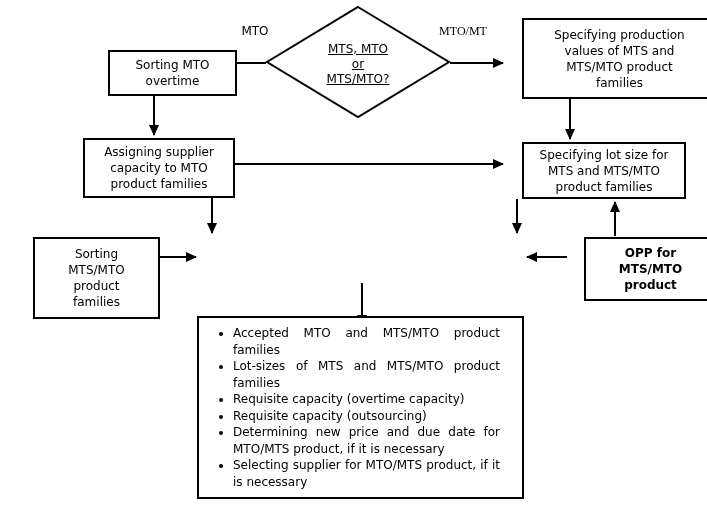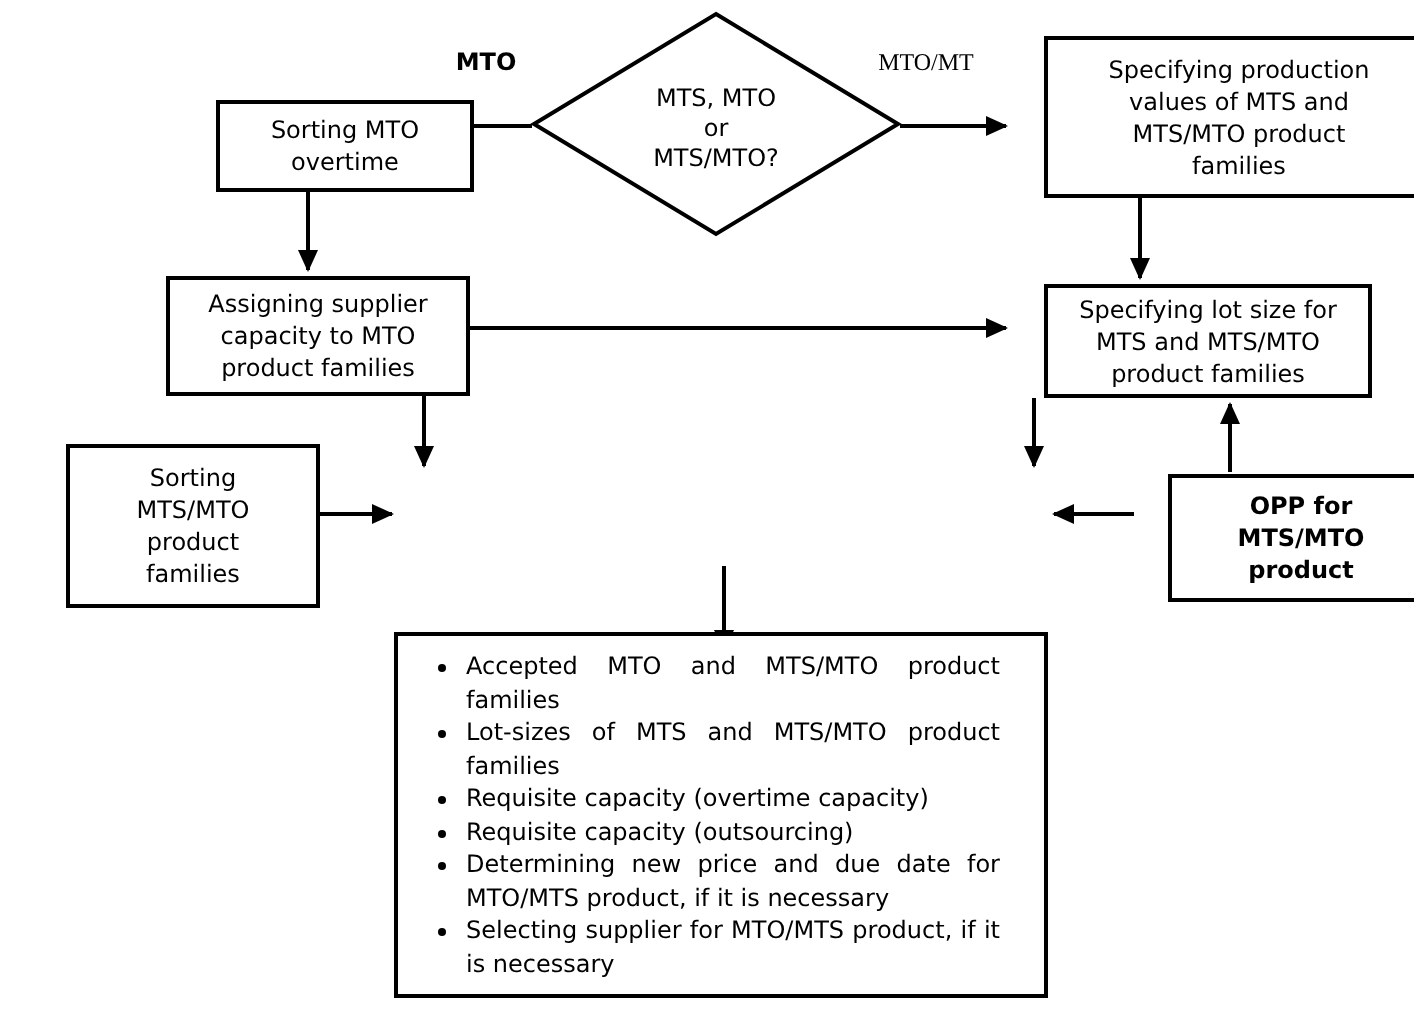--- a/index.html
+++ b/index.html
@@ -37,54 +37,55 @@
   .diamond-label {
     position: absolute;
     display: flex;
     align-items: center;
     justify-content: center;
     text-align: center;
     font-size: 12px;
     line-height: 15px;
     white-space: pre-line;
     background: transparent;
+    text-decoration: underline;
   }
   .edge-label {
     position: absolute;
     font-size: 12px;
     line-height: 14px;
     text-align: center;
   }
   
   #node-sorting-mto        { left: 92px;  top: 50px;  width: 129px; height: 46px; }
   #node-spec-production    { left: 506px; top: 18px;  width: 195px; height: 81px; }
   #node-assign-capacity    { left: 67px;  top: 138px; width: 152px; height: 60px; }
   #node-spec-lot           { left: 506px; top: 142px; width: 164px; height: 57px; }
-  #node-sorting-mtsmto     { left: 17px;  top: 222px; width: 127px; height: 82px; }
+  #node-sorting-mtsmto     { left: 17px;  top: 237px; width: 127px; height: 82px; }
   #node-accept-reject      { left: 199px; top: 236px; width: 325px; height: 47px; }
   #node-opp                { left: 568px; top: 237px; width: 133px; height: 64px; font-weight: bold; }
   #node-outputs {
     left: 197px; top: 316px; width: 327px; height: 183px;
     display: block;
     text-align: left;
     padding: 7px 10px 6px 0;
   }
   #node-outputs ul {
     margin: 0;
     padding-left: 34px;
     list-style: disc;
   }
   #node-outputs li {
     font-size: 12px;
     line-height: 16.5px;
     text-align: justify;
     padding-right: 12px;
   }
   #decision-text { left: 283px; top: 40px; width: 150px; height: 48px; }
-  #label-mto     { left: 220px; top: 24px; width: 46px; font-weight: bold; }
+  #label-mto     { left: 232px; top: 24px; width: 46px; }
   #label-mtomt   { left: 432px; top: 24px; width: 62px; font-family: Liberation Serif, serif; }
 </style>
 </head>
 <body>
 
 <div id="canvas">
 
   <svg id="edge-layer" width="707" height="517" viewBox="0 0 707 517" xmlns="http://www.w3.org/2000/svg">
     <defs>
       <marker id="ah" markerUnits="userSpaceOnUse" markerWidth="12" markerHeight="10" refX="10" refY="5" orient="auto">

